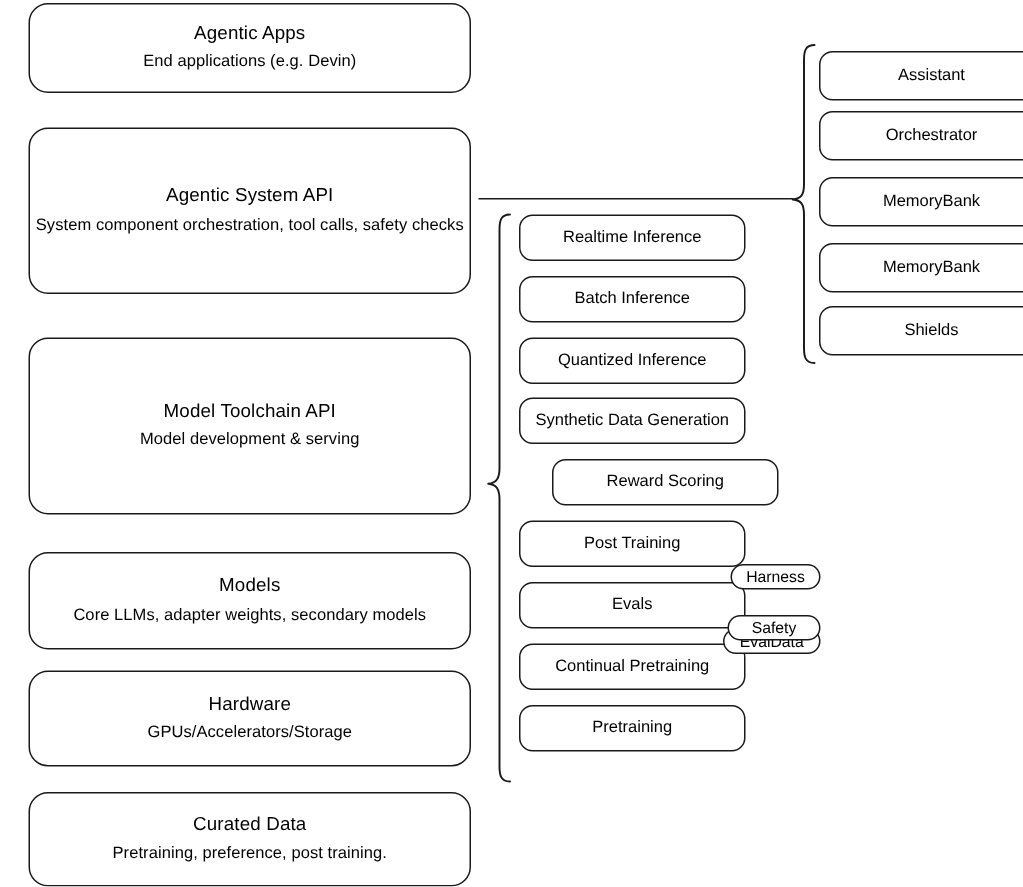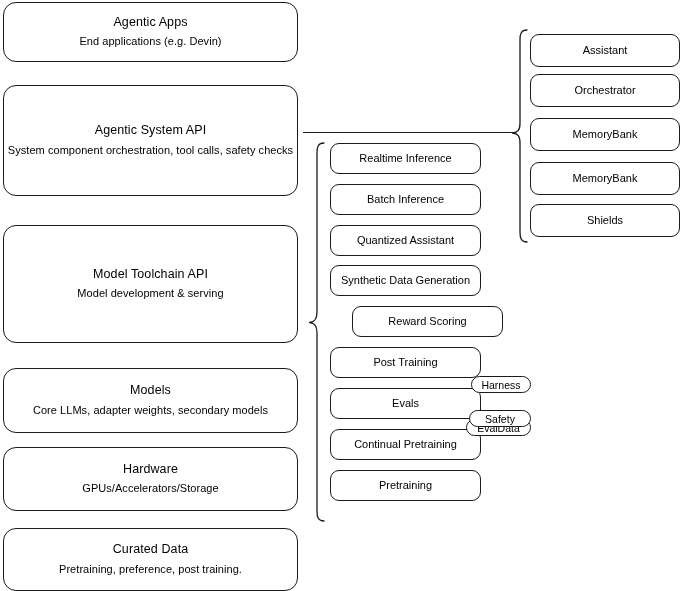--- a/index.html
+++ b/index.html
@@ -10,21 +10,21 @@
   body {
     width: 682px;
     height: 591px;
     position: relative;
     overflow: hidden;
     font-family: "Liberation Sans", sans-serif;
     color: #000000;
   }
   #diagram {
     position: absolute;
-    left: 0; top: 0;
+    left: 16px; top: 0;
     width: 558px;
     height: 591px;
   }
 
   
   .node {
     position: absolute;
     box-sizing: border-box;
     border: 1.3px solid #1a1a1a;
     background: #ffffff;
@@ -151,21 +151,21 @@
              C9,377 10,381 16,381"></path>
   </svg>
 
   <div class="node cap" style="top:143px;">
     <span>Realtime Inference</span>
   </div>
   <div class="node cap" style="top:184px;">
     <span>Batch Inference</span>
   </div>
   <div class="node cap" style="top:225px;">
-    <span>Quantized Assistant</span>
+    <span>Quantized Inference</span>
   </div>
   <div class="node cap" style="top:265px;">
     <span>Synthetic Data Generation</span>
   </div>
   <div class="node cap" style="top:306px;margin-left:22px;">
     <span>Reward Scoring</span>
   </div>
   <div class="node cap" style="top:347px;">
     <span>Post Training</span>
   </div>

